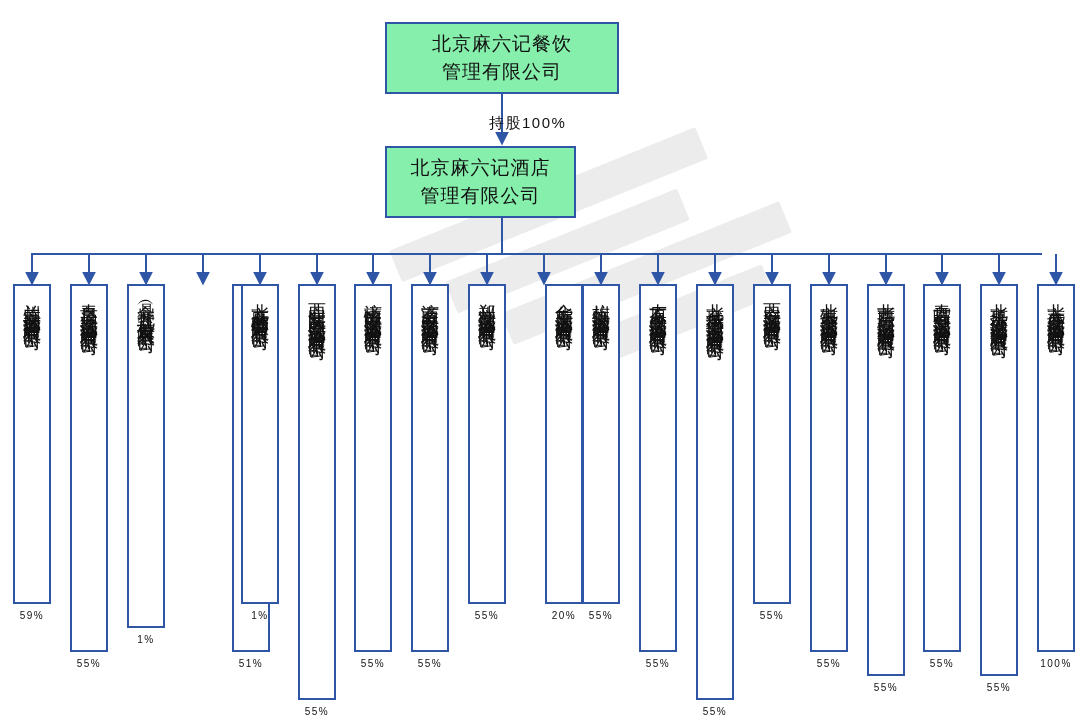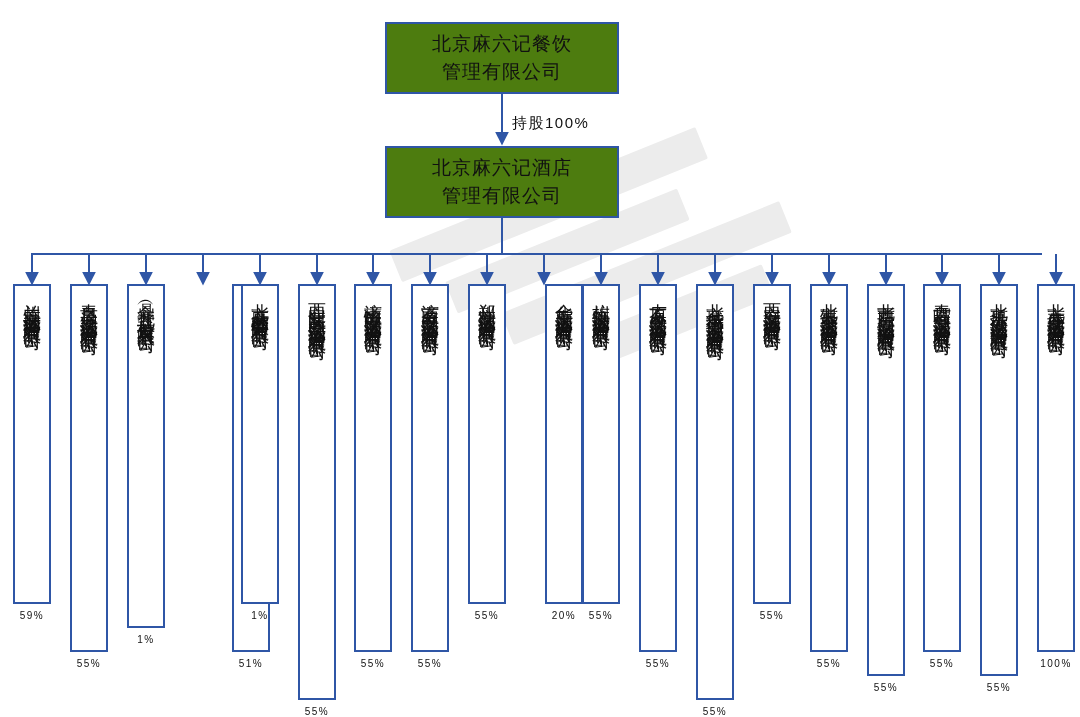--- a/index.html
+++ b/index.html
@@ -35,21 +35,21 @@
     width: 1080px; height: 717px;
     z-index: 1;
     pointer-events: none;
   }
 
   
   .top-box {
     position: absolute;
     box-sizing: border-box;
     border: 2px solid #2f56a6;
-    background: #4d7c0f;
+    background: #86efac;
     display: flex;
     align-items: center;
     justify-content: center;
     text-align: center;
     z-index: 3;
   }
   .top-box .label {
     font-size: 19px;
     line-height: 28px;
     letter-spacing: 1px;
@@ -58,35 +58,35 @@
   }
   #box-root {
     left: 385px;
     top: 22px;
     width: 234px;
     height: 72px;
   }
   #box-hotel {
     left: 385px;
     top: 146px;
-    width: 234px;
+    width: 191px;
     height: 72px;
   }
 
   
   .edge-label {
     position: absolute;
     font-size: 15px;
     letter-spacing: 1.5px;
     color: #111111;
     z-index: 3;
     white-space: nowrap;
   }
   #edge-label-100 {
-    left: 512px;
+    left: 489px;
     top: 114px;
   }
 
   
   .child {
     position: absolute;
     top: 284px;
     z-index: 3;
   }
   .child-box {

